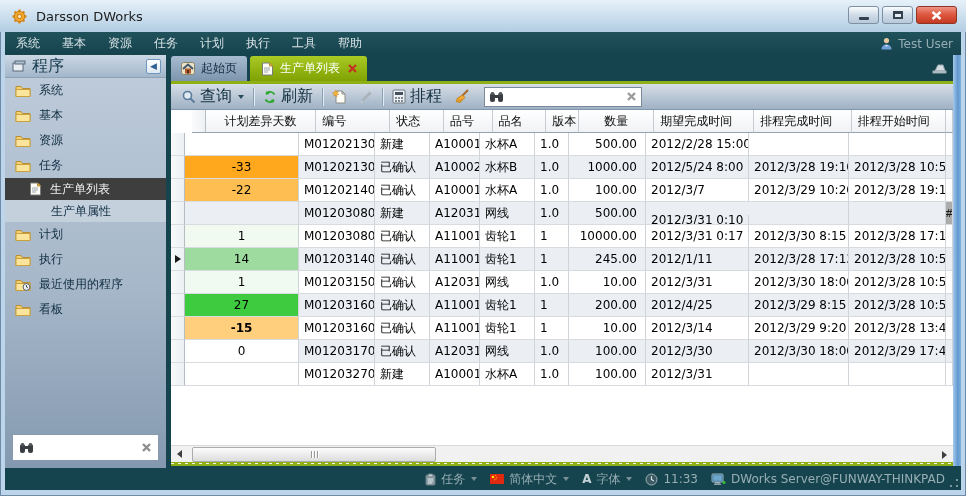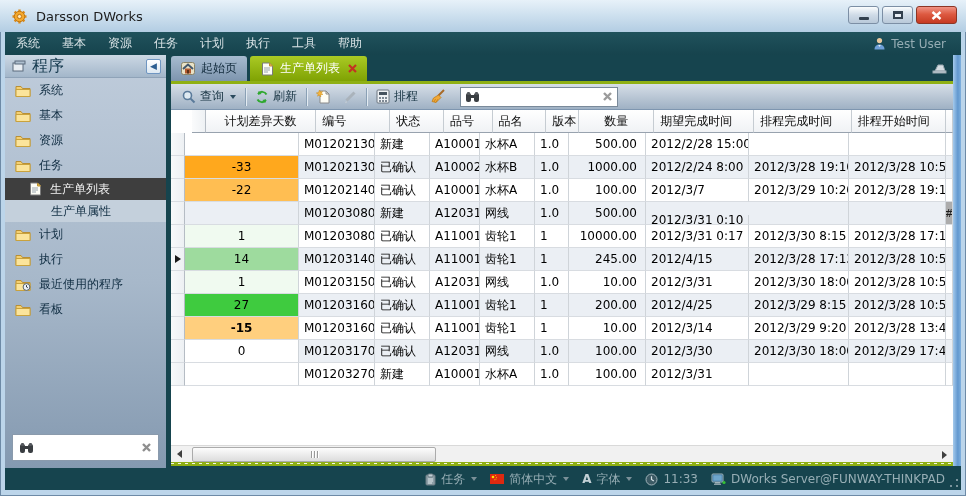--- a/index.html
+++ b/index.html
@@ -21,21 +21,21 @@
           display:flex; align-items:center; justify-content:center; cursor:default; }
   .wbtn.close { background:linear-gradient(180deg,#f09384,#dd5a41 45%,#c63a22);
                 border-color:#8d3524; width:41px; }
   .glyph-min { width:10px; height:3px; background:#33414f; margin-top:7px; border-radius:1px; }
   .glyph-max { width:10px; height:8px; border:2px solid #33414f; border-top-width:3px; background:#e8eef4; }
 
   
   .menubar { position:absolute; left:5px; top:32px; width:956px; height:23px;
              background:linear-gradient(180deg,#20525c,#16434d); display:flex; align-items:center; }
   .menu-item { color:#d9e3e6; font-size:12px; padding:0 11px; line-height:23px; cursor:default; }
-  .menubar-right { margin-left:auto; display:flex; align-items:center; gap:5px; padding-right:15px; }
+  .menubar-right { margin-left:auto; display:flex; align-items:center; gap:5px; padding-right:8px; }
   .user-label { color:#96adb4; font-size:12px; }
 
   
   .body { position:absolute; left:5px; top:55px; width:956px; height:413px; display:flex; }
 
   
   .sidebar { position:relative; width:161px; height:413px;
              background:linear-gradient(180deg,#bfccdb 0%,#a7b8ca 55%,#8499b0 100%); }
   .side-header { height:23px; background:linear-gradient(180deg,#ccd8e4,#a3b7ca);
                  display:flex; align-items:center; border-bottom:1px solid #8fa3b8; }
@@ -65,21 +65,21 @@
   .tab.home { background:linear-gradient(180deg,#a7bbd0,#7d95ae); color:#10293a; }
   .tab.active { background:linear-gradient(180deg,#aaca24,#7fa203); color:#ffffff; }
   .tab .ticon { margin-right:6px; }
   .tab .tclose { margin-left:8px; cursor:default; }
   .window-list-icon { position:absolute; right:13px; top:6px; }
 
   .tab-underline { height:3px; background:#8fb014; }
 
   .toolbar { height:26px; background:linear-gradient(180deg,#d6dee7,#9fb1c4);
              border-bottom:1px solid #7e96b0; display:flex; align-items:center; padding-left:5px; }
-  .tbtn { display:flex; align-items:center; gap:4px; padding:0 6px; height:22px; font-size:12px;
+  .tbtn { display:flex; align-items:center; gap:4px; padding:0 6px; height:22px; font-size:16px;
           color:#13303f; border-radius:2px; cursor:default; }
   .tsep { width:1px; height:18px; background:#8aa0b5; box-shadow:1px 0 0 #e3ebf2; margin:0 3px; }
   .caret { width:0; height:0; border-left:3px solid transparent; border-right:3px solid transparent;
            border-top:4px solid #2a4a5e; margin-left:2px; }
   .tool-search { width:158px; height:20px; background:#fff; border:1px solid #7a8a9a;
                  display:flex; align-items:center; padding:0 4px; margin-left:8px; }
   .tool-search input { flex:1; border:none; outline:none; font-size:12px; min-width:0; background:transparent; }
 
   
   .grid { background:#ffffff; width:782px; }
@@ -407,21 +407,21 @@
             </div>
             <div class="grid-row alt">
               <div class="g-rowhdr"></div>
               <div class="g-cell" style="width: 114px; justify-content: center; background: rgb(255, 168, 29);">-33</div>
               <div class="g-cell" style="width: 76px; padding-left: 5px;">M012021302</div>
               <div class="g-cell" style="width: 55px; padding-left: 5px;">已确认</div>
               <div class="g-cell" style="width: 50px; padding-left: 5px;">A10002</div>
               <div class="g-cell" style="width: 55px; padding-left: 5px;">水杯B</div>
               <div class="g-cell" style="width: 34px; padding-left: 5px;">1.0</div>
               <div class="g-cell" style="width: 77px; justify-content: flex-end; padding-right: 8px;">1000.00</div>
-              <div class="g-cell" style="width: 103px; padding-left: 5px;">2012/2/24 8:00</div>
+              <div class="g-cell" style="width: 103px; padding-left: 5px;">2012/5/24 8:00</div>
               <div class="g-cell" style="width: 100px; padding-left: 5px;">2012/3/28 19:10</div>
               <div class="g-cell" style="width: 97px; padding-left: 5px;">2012/3/28 10:52</div>
               <div class="g-cell" style="width: 7px; justify-content: center;"></div>
             </div>
             <div class="grid-row">
               <div class="g-rowhdr"></div>
               <div class="g-cell" style="width: 114px; justify-content: center; background: rgb(255, 190, 82);">-22</div>
               <div class="g-cell" style="width: 76px; padding-left: 5px;">M012021401</div>
               <div class="g-cell" style="width: 55px; padding-left: 5px;">已确认</div>
               <div class="g-cell" style="width: 50px; padding-left: 5px;">A10001</div>
@@ -465,21 +465,21 @@
               <div class="g-rowhdr">
                 <span class="row-arrow"></span>
               </div>
               <div class="g-cell" style="width: 114px; justify-content: center; background: rgb(158, 219, 158);">14</div>
               <div class="g-cell" style="width: 76px; padding-left: 5px;">M012031402</div>
               <div class="g-cell" style="width: 55px; padding-left: 5px;">已确认</div>
               <div class="g-cell" style="width: 50px; padding-left: 5px;">A11001</div>
               <div class="g-cell" style="width: 55px; padding-left: 5px;">齿轮1</div>
               <div class="g-cell" style="width: 34px; padding-left: 5px;">1</div>
               <div class="g-cell" style="width: 77px; justify-content: flex-end; padding-right: 8px;">245.00</div>
-              <div class="g-cell" style="width: 103px; padding-left: 5px;">2012/4/15</div>
+              <div class="g-cell" style="width: 103px; padding-left: 5px;">2012/1/11</div>
               <div class="g-cell" style="width: 100px; padding-left: 5px;">2012/3/28 17:13</div>
               <div class="g-cell" style="width: 97px; padding-left: 5px;">2012/3/28 10:52</div>
               <div class="g-cell" style="width: 7px; justify-content: center;"></div>
             </div>
             <div class="grid-row">
               <div class="g-rowhdr"></div>
               <div class="g-cell" style="width: 114px; justify-content: center; background: rgb(240, 250, 240);">1</div>
               <div class="g-cell" style="width: 76px; padding-left: 5px;">M012031501</div>
               <div class="g-cell" style="width: 55px; padding-left: 5px;">已确认</div>
               <div class="g-cell" style="width: 50px; padding-left: 5px;">A12031</div>

